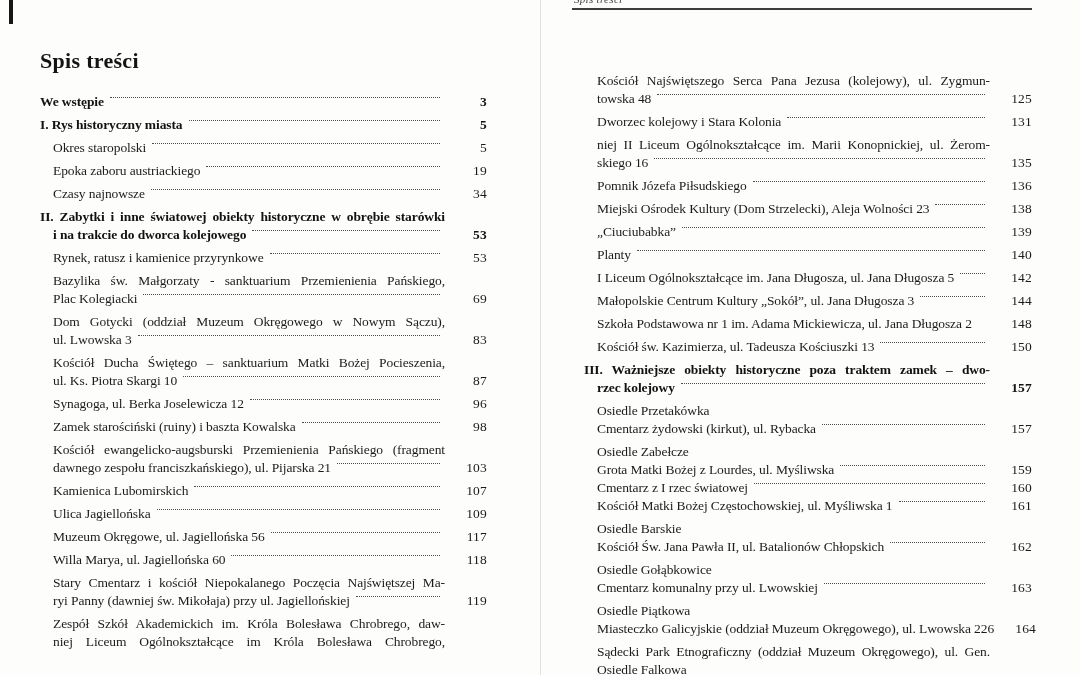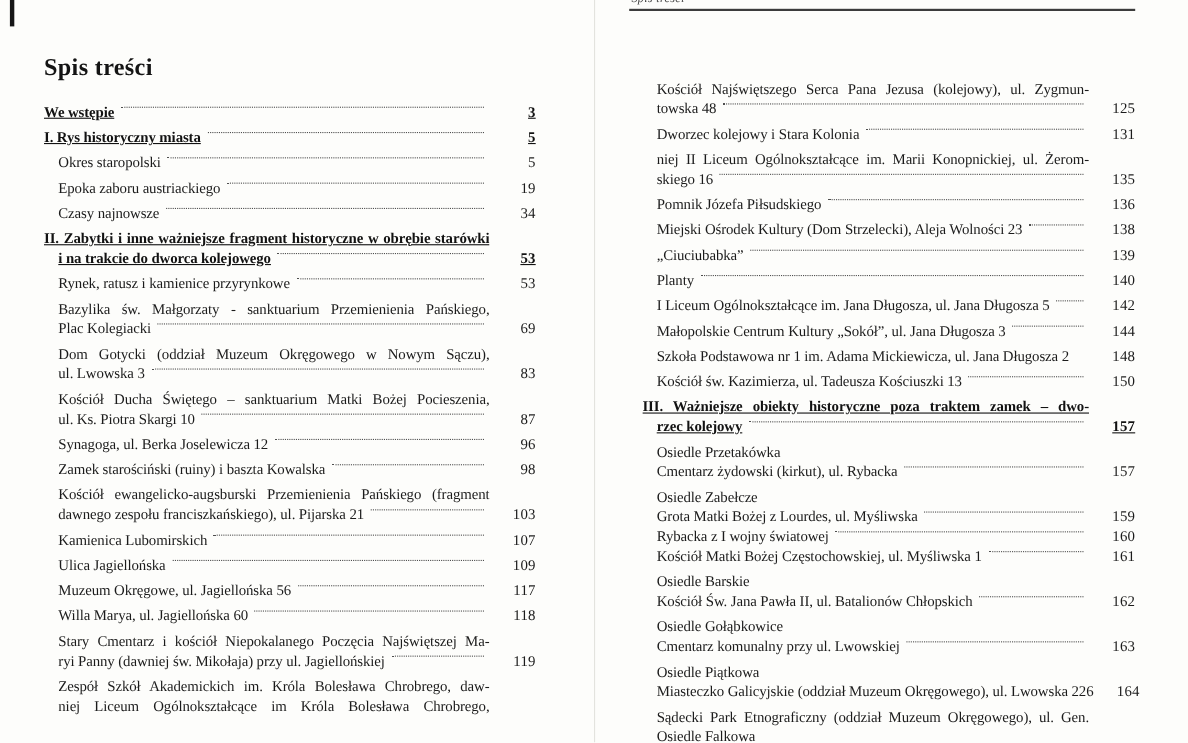--- a/index.html
+++ b/index.html
@@ -28,21 +28,21 @@
   .rh-text{
     position:absolute;left:2px;top:-7px;
     font-style:italic;font-size:11px;color:#444;letter-spacing:.3px;
   }
 
   .toc{position:absolute;}
   #toc-left{left:40px;right:53px;top:93px;}
   #toc-right{left:44px;right:48px;top:36px;margin-top:36px;}
 
   .toc-entry{margin-bottom:5px;}
-  .toc-entry.sect{font-weight:bold;letter-spacing:-.3px;color:#121212;text-decoration:underline;}
+  .toc-entry.sect{font-weight:bold;letter-spacing:-.3px;color:#121212;}
   .toc-entry.ind{padding-left:13px;}
 
   .toc-line{
     height:18px;line-height:18px;font-size:13.5px;letter-spacing:-.1px;
   }
   .toc-line.cont{margin-left:13px;}
   .toc-line.just{
     text-align:justify;text-align-last:justify;
     overflow:hidden;margin-right:42px;
   }
@@ -92,21 +92,21 @@
           </div>
         </div>
         <div class="toc-entry ind">
           <div class="toc-line flexrow">
             <span class="t">Czasy najnowsze</span>
             <span class="leader"></span>
             <span class="pg">34</span>
           </div>
         </div>
         <div class="toc-entry sect">
-          <div class="toc-line just">II. Zabytki i inne ważniejsze fragment historyczne w obrębie starówki</div>
+          <div class="toc-line just">II. Zabytki i inne światowej obiekty historyczne w obrębie starówki</div>
           <div class="toc-line cont flexrow">
             <span class="t">i na trakcie do dworca kolejowego</span>
             <span class="leader"></span>
             <span class="pg">53</span>
           </div>
         </div>
         <div class="toc-entry ind">
           <div class="toc-line flexrow">
             <span class="t">Rynek, ratusz i kamienice przyrynkowe</span>
             <span class="leader"></span>
@@ -305,21 +305,21 @@
           </div>
         </div>
         <div class="toc-entry ind">
           <div class="toc-line">Osiedle Zabełcze</div>
           <div class="toc-line flexrow">
             <span class="t">Grota Matki Bożej z Lourdes, ul. Myśliwska</span>
             <span class="leader"></span>
             <span class="pg">159</span>
           </div>
           <div class="toc-line flexrow">
-            <span class="t">Rybacka z I wojny światowej</span>
+            <span class="t">Cmentarz z I rzec światowej</span>
             <span class="leader"></span>
             <span class="pg">160</span>
           </div>
           <div class="toc-line flexrow">
             <span class="t">Kościół Matki Bożej Częstochowskiej, ul. Myśliwska 1</span>
             <span class="leader"></span>
             <span class="pg">161</span>
           </div>
         </div>
         <div class="toc-entry ind">

